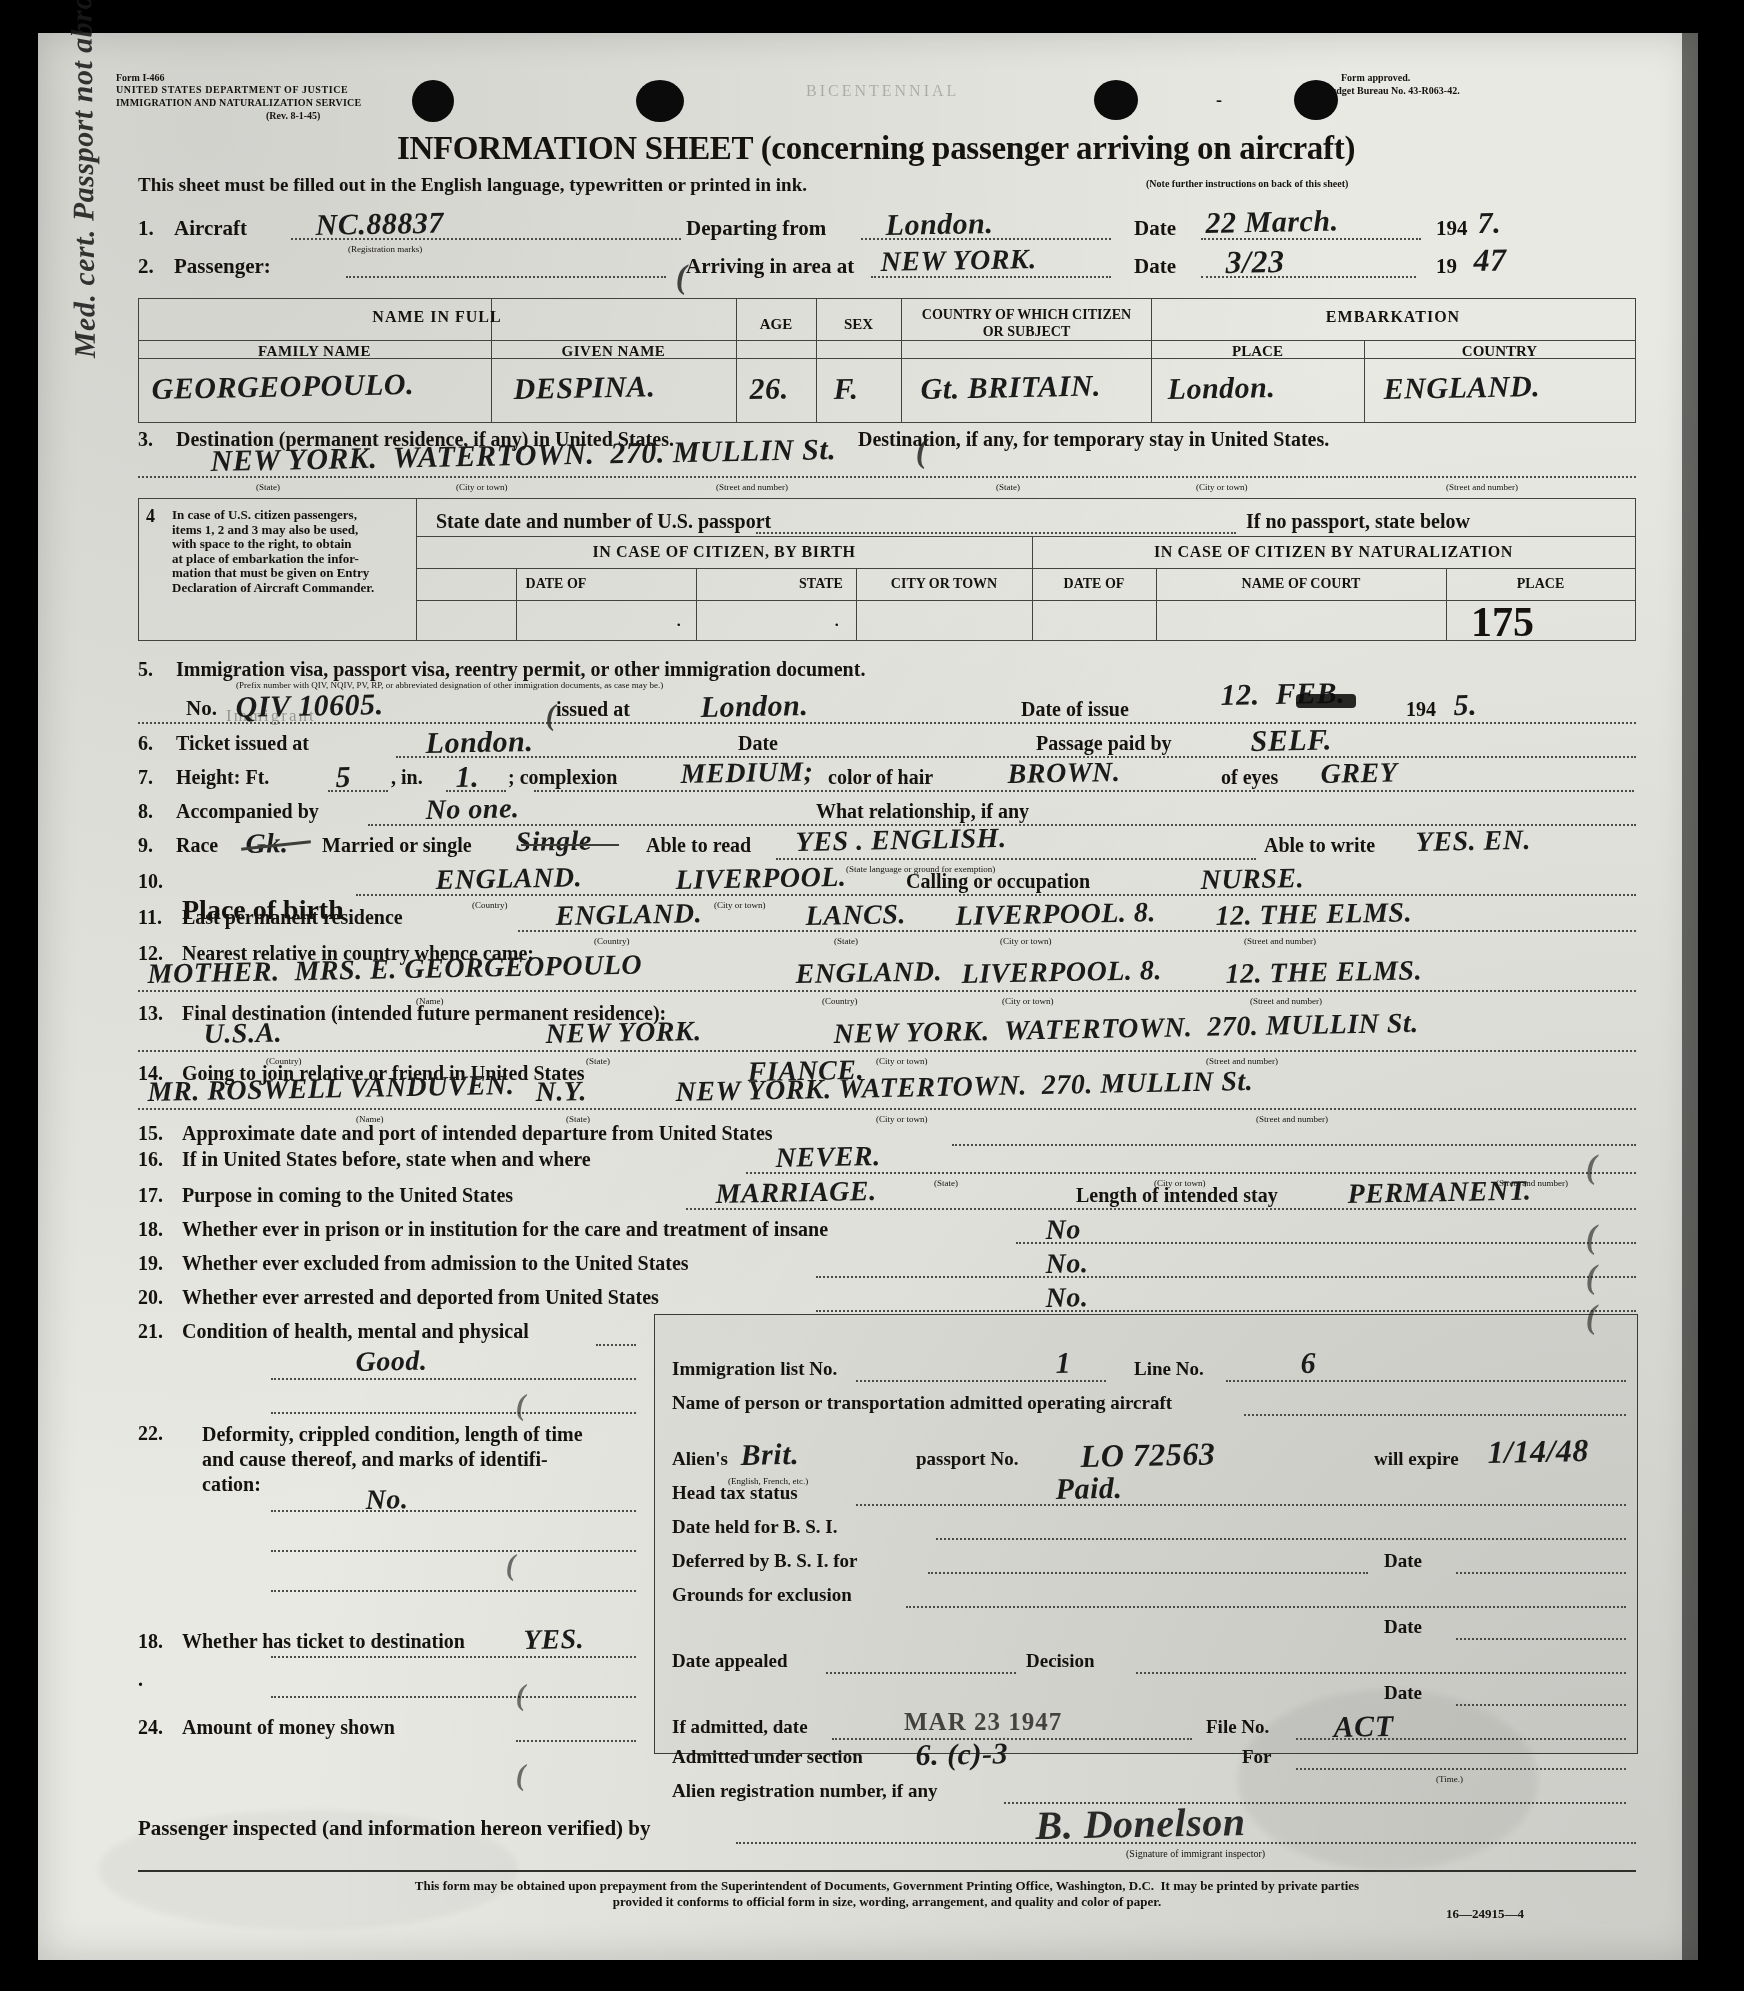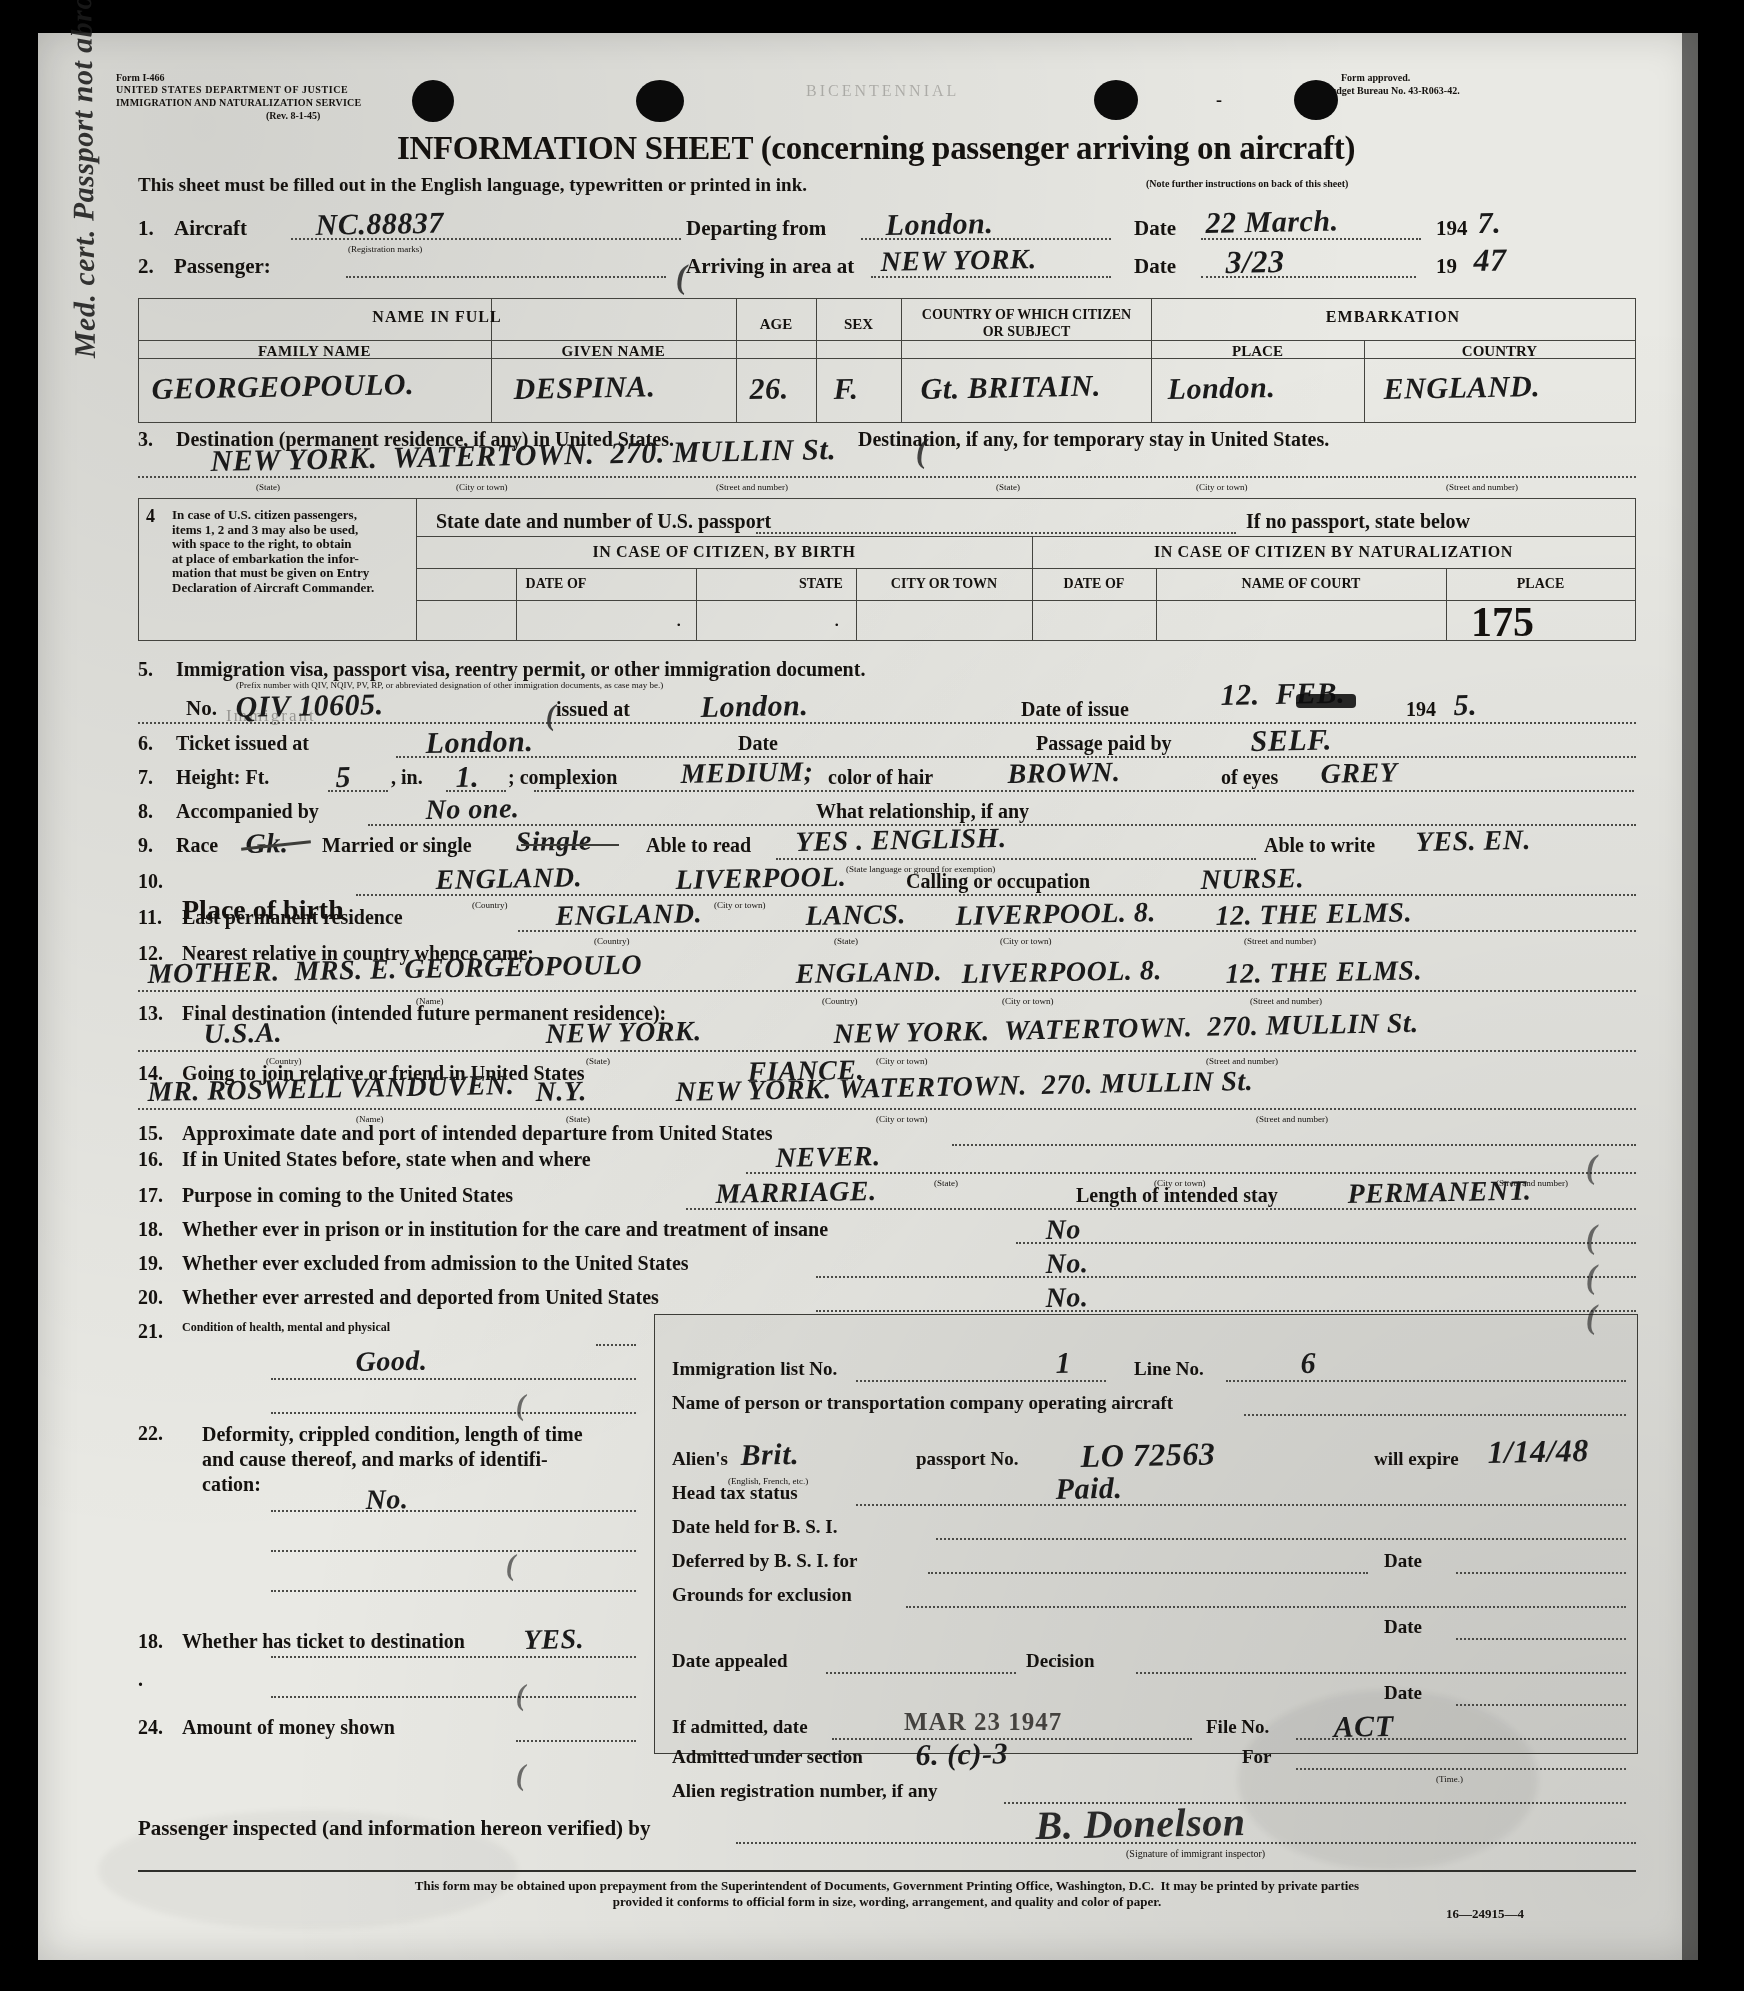--- a/index.html
+++ b/index.html
@@ -333,21 +333,21 @@
       <div class="t b" style="left:66px;top:1194px;font-size:20px;">Whether ever excluded from admission to the United States</div>
       <div class="dots" style="left:700px;top:1218px;width:820px;"></div>
       <div class="t hand" style="left:930px;top:1190px;font-size:28px;">No.</div>
 
       <div class="t b" style="left:22px;top:1228px;font-size:20px;">20.</div>
       <div class="t b" style="left:66px;top:1228px;font-size:20px;">Whether ever arrested and deported from United States</div>
       <div class="dots" style="left:700px;top:1252px;width:820px;"></div>
       <div class="t hand" style="left:930px;top:1224px;font-size:28px;">No.</div>
 
       <div class="t b" style="left:22px;top:1262px;font-size:20px;">21.</div>
-      <div class="t b" style="left:66px;top:1262px;font-size:12px;font-family:Liberation Serif, serif;">Condition of health, mental and physical</div>
+      <div class="t b" style="left:66px;top:1262px;font-size:20px;font-family:Liberation Serif, serif;">Condition of health, mental and physical</div>
       <div class="dots" style="left:480px;top:1286px;width:40px;"></div>
       <div class="dots" style="left:155px;top:1320px;width:365px;"></div>
       <div class="t hand" style="left:240px;top:1288px;font-size:28px;">Good.</div>
       <div class="dots" style="left:155px;top:1354px;width:365px;"></div>
 
       <div class="t b" style="left:22px;top:1364px;font-size:20px;">22.</div>
       <div class="t b" style="left:86px;top:1364px;font-size:20px;line-height:25px;">Deformity, crippled condition, length of time
 and cause thereof, and marks of identifi-
 cation:</div>
       <div class="dots" style="left:155px;top:1452px;width:365px;"></div>
@@ -368,21 +368,21 @@
 
       <div class="box" style="left:538px;top:1256px;width:982px;height:438px;background:rgba(0,0,0,.035);"></div>
 
       <div class="t b" style="left:556px;top:1300px;font-size:19px;">Immigration list No.</div>
       <div class="dots" style="left:740px;top:1322px;width:250px;"></div>
       <div class="t hand" style="left:940px;top:1288px;font-size:30px;">1</div>
       <div class="t b" style="left:1018px;top:1300px;font-size:19px;">Line No.</div>
       <div class="dots" style="left:1110px;top:1322px;width:400px;"></div>
       <div class="t hand" style="left:1185px;top:1288px;font-size:30px;">6</div>
 
-      <div class="t b" style="left:556px;top:1334px;font-size:19px;">Name of person or transportation company operating aircraft</div>
+      <div class="t b" style="left:556px;top:1334px;font-size:19px;">Name of person or transportation admitted operating aircraft</div>
       <div class="dots" style="left:1128px;top:1356px;width:382px;"></div>
 
       <div class="t b" style="left:556px;top:1390px;font-size:19px;">Alien's</div>
       <div class="t hand" style="left:625px;top:1380px;font-size:30px;">Brit.</div>
       <div class="t tiny" style="left:612px;top:1418px;">(English, French, etc.)</div>
       <div class="t b" style="left:800px;top:1390px;font-size:19px;">passport No.</div>
       <div class="t hand" style="left:965px;top:1380px;font-size:32px;">LO 72563</div>
       <div class="t b" style="left:1258px;top:1390px;font-size:19px;">will expire</div>
       <div class="t hand" style="left:1372px;top:1376px;font-size:32px;">1/14/48</div>
 

